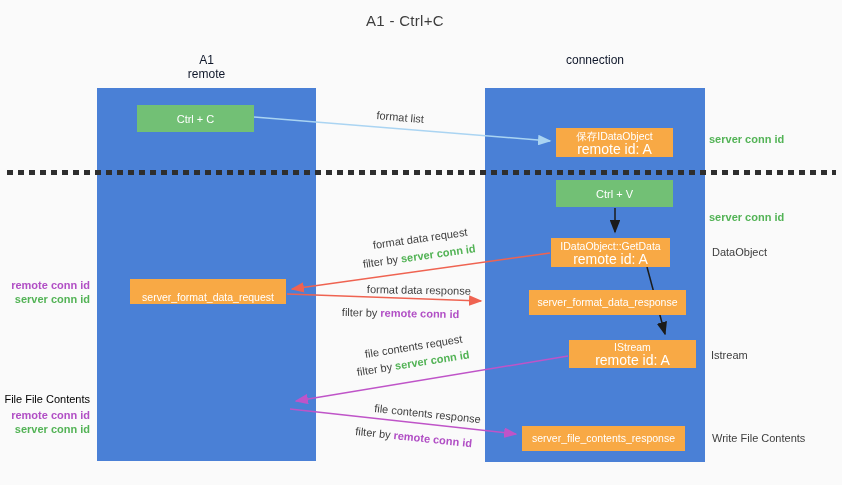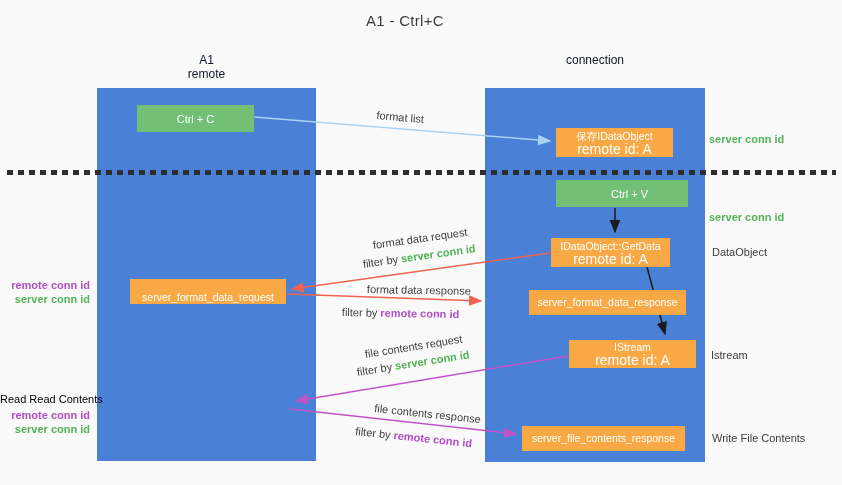--- a/index.html
+++ b/index.html
@@ -76,21 +76,21 @@
 
   <div class="node green" style="left:137px;top:105px;width:117px;height:27px;">
     <div>Ctrl + C</div>
   </div>
 
   <div class="node orange" style="left:556px;top:128px;width:117px;height:29px;">
     <div>保存IDataObject</div>
     <div class="l2">remote id: A</div>
   </div>
 
-  <div class="node green" style="left:556px;top:180px;width:117px;height:27px;padding-left:15px;">
+  <div class="node green" style="left:556px;top:180px;width:117px;height:27px;">
     <div>Ctrl + V</div>
   </div>
 
   <div class="node orange" style="left:551px;top:238px;width:119px;height:29px;">
     <div>IDataObject::GetData</div>
     <div class="l2">remote id: A</div>
   </div>
 
   <div class="node orange" style="left:130px;top:279px;width:156px;height:25px;justify-content:flex-end;">
     <div>server_format_data_request</div>
@@ -113,21 +113,21 @@
   <div class="side-label green-b" style="left:709px;top:133px;">server conn id</div>
   <div class="side-label green-b" style="left:709px;top:211px;">server conn id</div>
   <div class="side-label" style="left:712px;top:246px;">DataObject</div>
   <div class="side-label" style="left:711px;top:349px;">Istream</div>
   <div class="side-label" style="left:712px;top:432px;">Write File Contents</div>
 
   <div class="left-group" style="top:278px;">
     <div class="purple-b">remote conn id</div>
     <div class="green-b">server conn id</div>
   </div>
-  <div class="left-group" style="top:392px;">Read Read Contents</div>
+  <div class="left-group" style="top:392px;">File File Contents</div>
   <div class="left-group" style="top:408px;">
     <div class="purple-b">remote conn id</div>
     <div class="green-b">server conn id</div>
   </div>
 
   <div class="edge-label" style="left:377px;top:109px;transform:rotate(5deg);">format list</div>
 
   <div class="edge-label" style="left:372px;top:239px;transform:rotate(-8deg);">format data request</div>
   <div class="edge-label" style="left:362px;top:258px;transform:rotate(-8deg);">
     <span>filter by </span><span class="green-b">server conn id</span>

